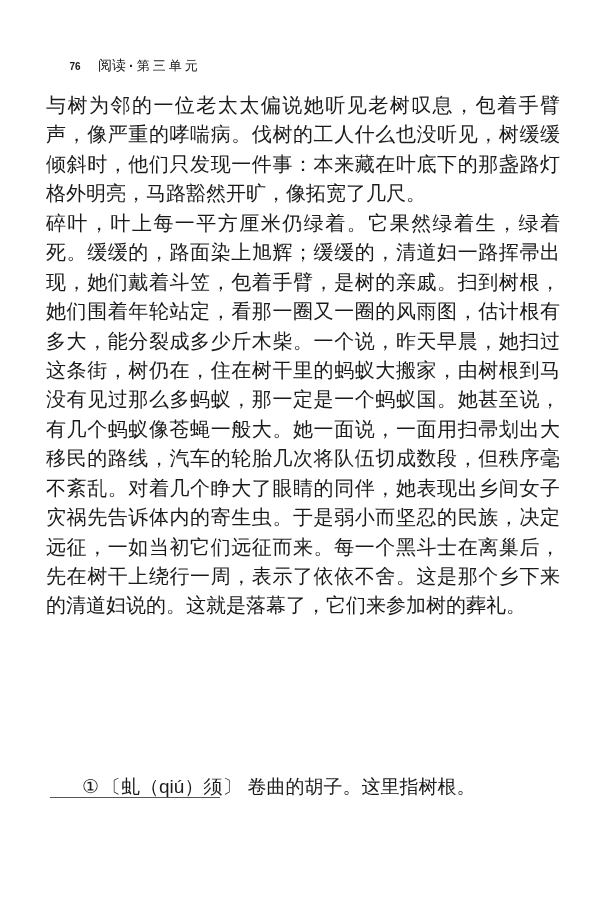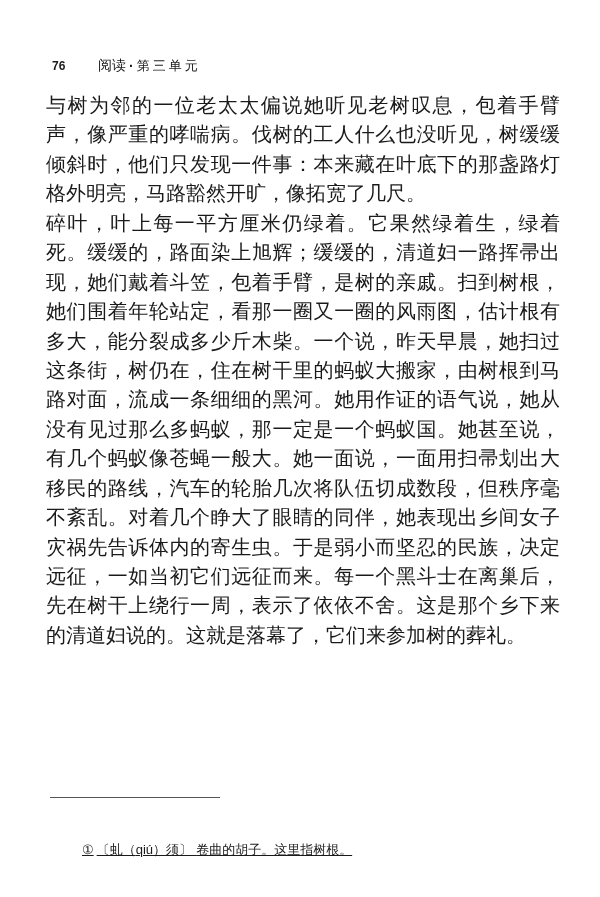--- a/index.html
+++ b/index.html
@@ -18,24 +18,25 @@
   .page-header {
     position: absolute;
     left: 52px;
     top: 56px;
     height: 20px;
     display: flex;
     align-items: center;
     font-family: "Liberation Sans", "DejaVu Sans", sans-serif;
   }
   .page-number {
-    font-size: 12px;
+    font-size: 10px;
     font-weight: bold;
     width: 46px;
     letter-spacing: 0px;
+    text-align: center;
   }
   .running-title {
     font-size: 14px;
     font-weight: normal;
   }
   .running-sep {
     font-size: 14px;
     font-weight: bold;
     margin: 0 3px;
   }
@@ -74,25 +75,24 @@
     position: absolute;
     left: 50px;
     top: 797px;
     width: 170px;
     height: 0;
     border-top: 1px solid #555;
   }
   .footnote {
     position: absolute;
     left: 82px;
-    top: 840px;
-    font-size: 13px;
+    top: 776px;
+    font-size: 19px;
     line-height: 20px;
     white-space: nowrap;
-    text-decoration: underline;
   }
   .footnote .marker { margin-right: 3px; }
   .footnote .pinyin { font-family: "Liberation Sans", "DejaVu Sans", sans-serif; }
 </style>
 </head>
 <body>
 
 <div class="page-header">
   <span class="page-number">76</span>
   <span class="running-title">阅读</span>
@@ -104,21 +104,20 @@
   <div class="line">与树为邻的一位老太太偏说她听见老树叹息，包着手臂</div>
   <div class="line">声，像严重的哮喘病。伐树的工人什么也没听见，树缓缓</div>
   <div class="line">倾斜时，他们只发现一件事：本来藏在叶底下的那盏路灯</div>
   <div class="line end">格外明亮，马路豁然开旷，像拓宽了几尺。</div>
   <div class="line">碎叶，叶上每一平方厘米仍绿着。它果然绿着生，绿着</div>
   <div class="line">死。缓缓的，路面染上旭辉；缓缓的，清道妇一路挥帚出</div>
   <div class="line">现，她们戴着斗笠，包着手臂，是树的亲戚。扫到树根，</div>
   <div class="line">她们围着年轮站定，看那一圈又一圈的风雨图，估计根有</div>
   <div class="line">多大，能分裂成多少斤木柴。一个说，昨天早晨，她扫过</div>
   <div class="line">这条街，树仍在，住在树干里的蚂蚁大搬家，由树根到马</div>
-  <div class="line">路对面，流成一条细细的黑河。她用作证的语气说，她从</div>
   <div class="line">没有见过那么多蚂蚁，那一定是一个蚂蚁国。她甚至说，</div>
   <div class="line">有几个蚂蚁像苍蝇一般大。她一面说，一面用扫帚划出大</div>
   <div class="line">移民的路线，汽车的轮胎几次将队伍切成数段，但秩序毫</div>
   <div class="line">不紊乱。对着几个睁大了眼睛的同伴，她表现出乡间女子</div>
   <div class="line">灾祸先告诉体内的寄生虫。于是弱小而坚忍的民族，决定</div>
   <div class="line">远征，一如当初它们远征而来。每一个黑斗士在离巢后，</div>
   <div class="line">先在树干上绕行一周，表示了依依不舍。这是那个乡下来</div>
   <div class="line end">的清道妇说的。这就是落幕了，它们来参加树的葬礼。</div>
 </div>
 

